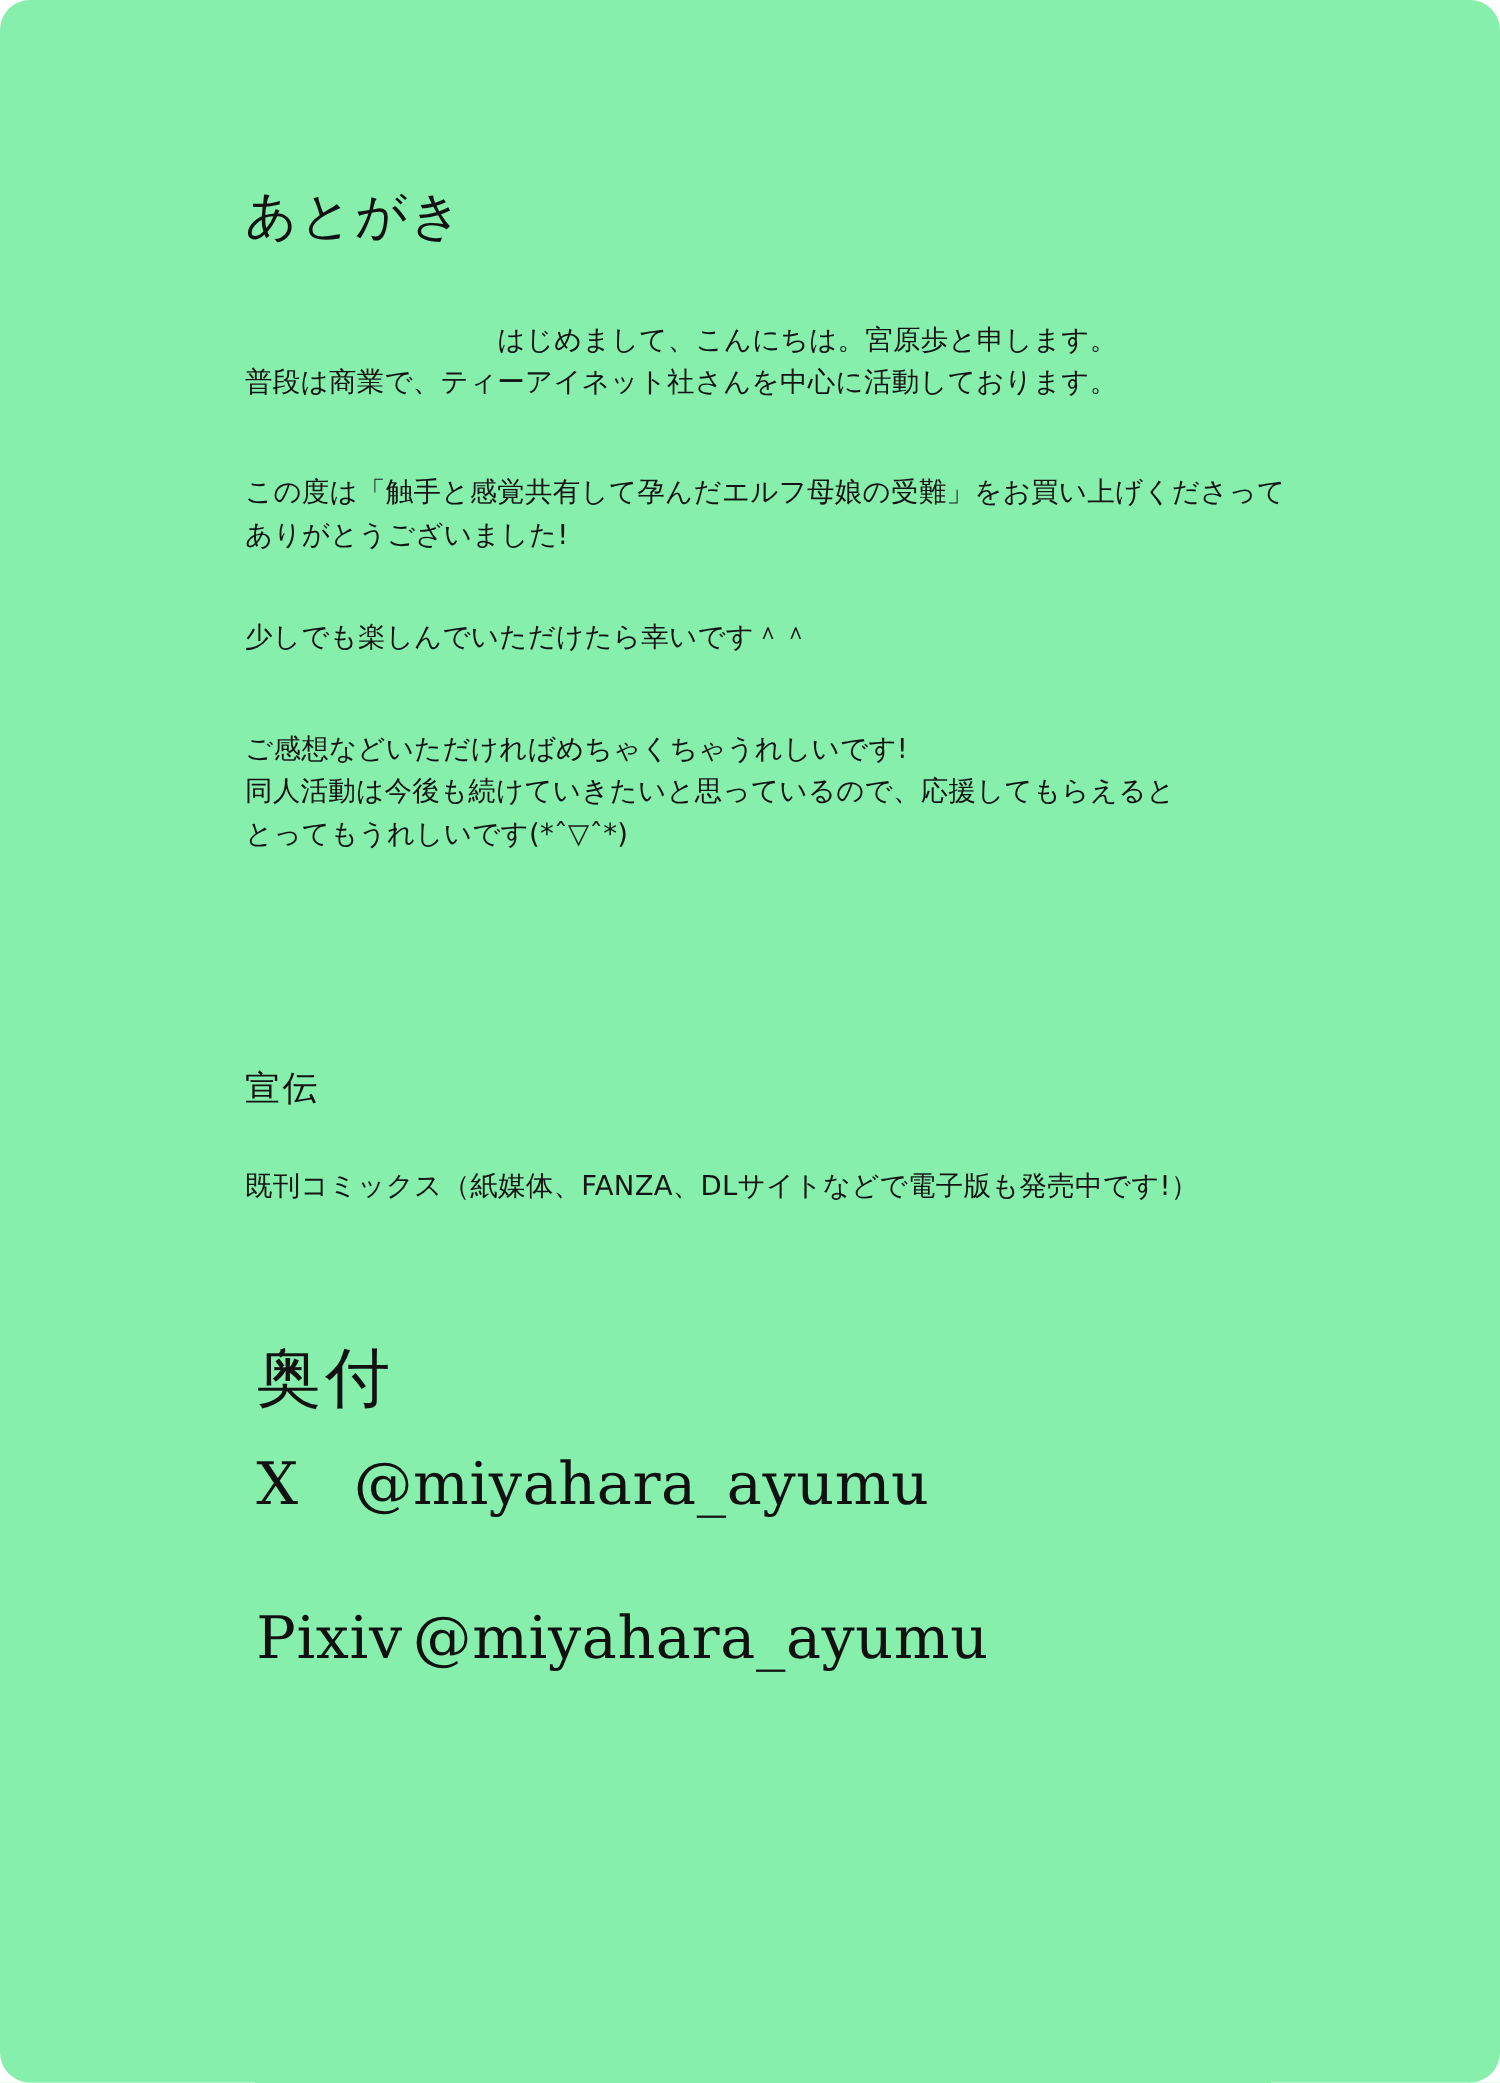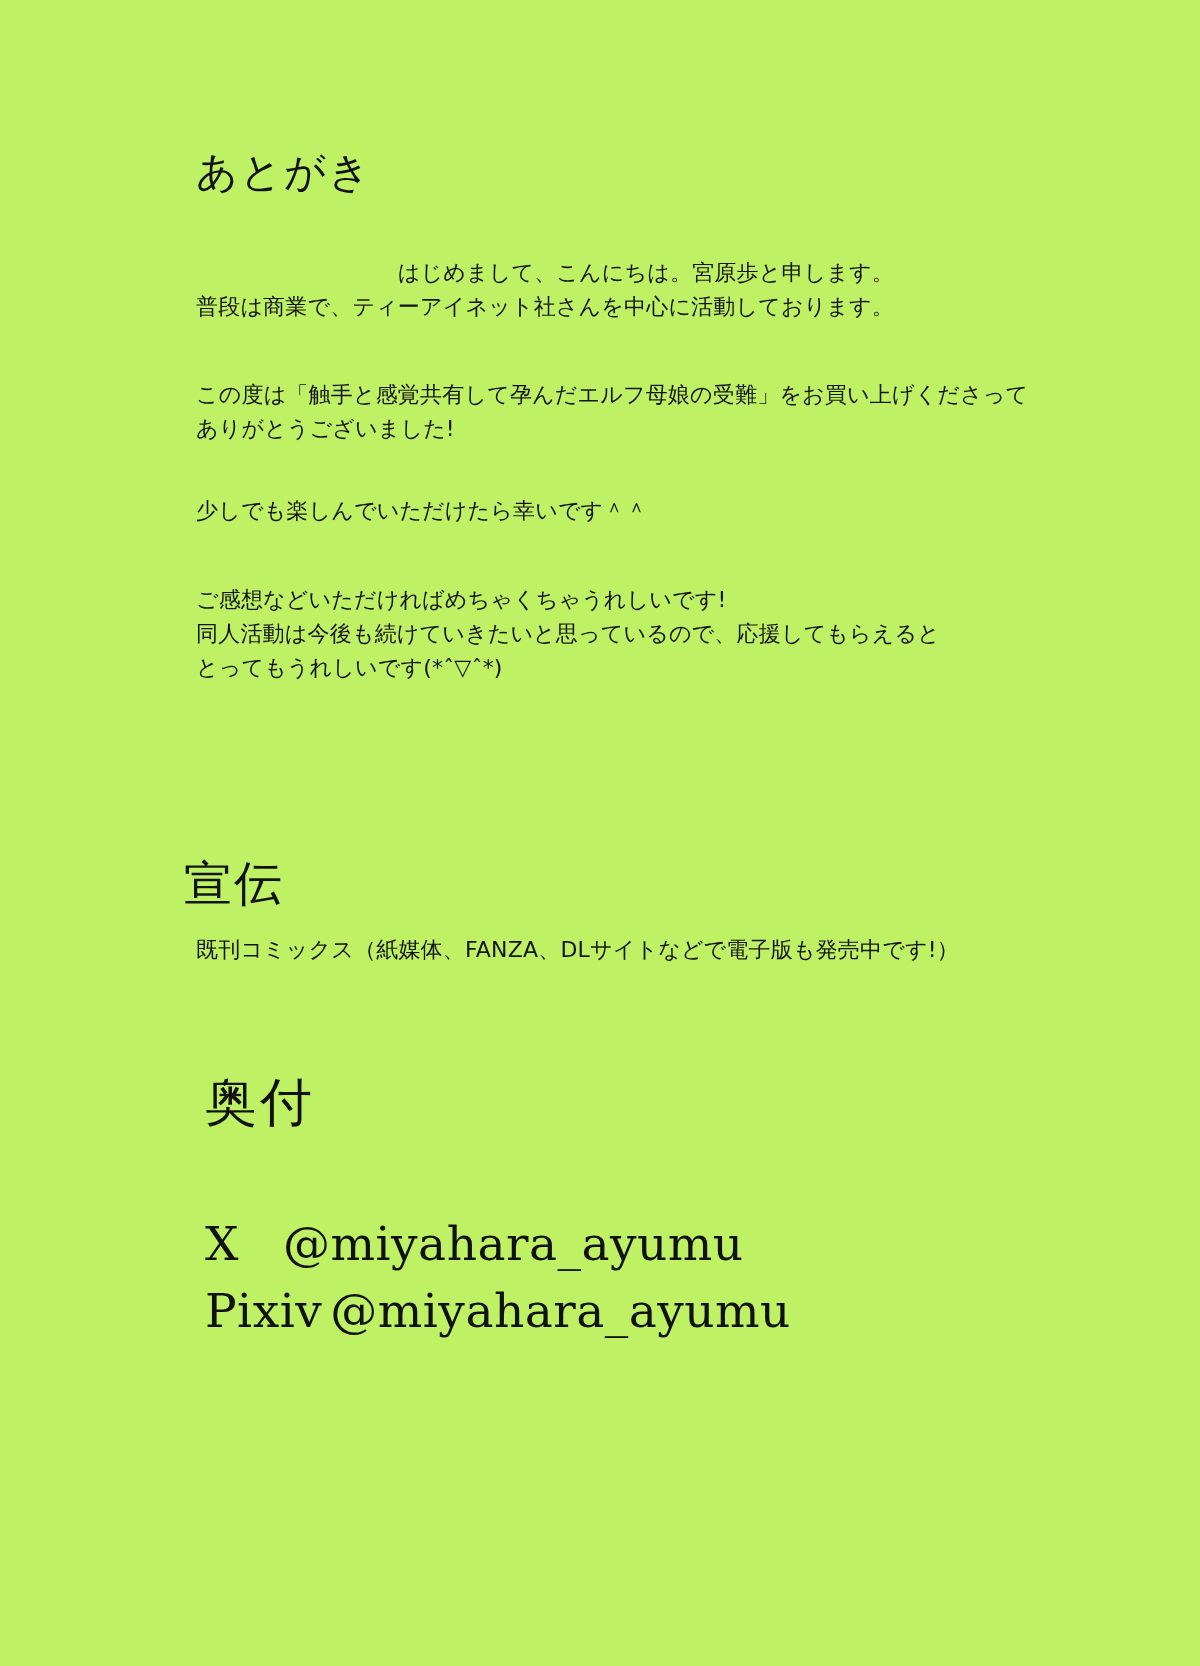--- a/index.html
+++ b/index.html
@@ -12,21 +12,22 @@
     height: 1666px;
     position: relative;
     font-family: "DejaVu Sans", sans-serif;
     color: #1a1a1a;
     overflow: hidden;
   }
 
   .page {
     position: absolute;
     inset: 0;
-    background: #bef264;
+    background: #86efac;
+    border-radius: 24px;
   }
 
   
   .afterword-heading {
     position: absolute;
     left: 196px;
     top: 145px;
     font-size: 41px;
     letter-spacing: 2px;
     color: #121212;
@@ -47,23 +48,23 @@
   }
 
   .block-1 { top: 256px; text-align: right; }
   .block-2 { top: 378px; }
   .block-3 { top: 494px; }
   .block-4 { top: 583px; }
 
   
   .promo-heading {
     position: absolute;
-    left: 184px;
+    left: 196px;
     top: 852px;
-    font-size: 48px;
+    font-size: 28px;
     letter-spacing: 2px;
     color: #121212;
     white-space: nowrap;
     font-family: Liberation Serif, serif;
   }
   .promo-text {
     position: absolute;
     left: 196px;
     top: 934px;
     font-size: 22px;
@@ -86,21 +87,21 @@
 
   .credit-line {
     position: absolute;
     left: 205px;
     font-family: "DejaVu Serif", serif;
     font-size: 47px;
     color: #111111;
     letter-spacing: 0.5px;
     white-space: nowrap;
   }
-  .credit-x { top: 1216px; }
+  .credit-x { top: 1160px; }
   .credit-pixiv { top: 1283px; }
 
   .credit-platform {
     display: inline-block;
     min-width: 0;
   }
   .credit-x .credit-platform { margin-right: 44px; }
   .credit-pixiv .credit-platform { margin-right: 8px; }
 </style>
 </head>

